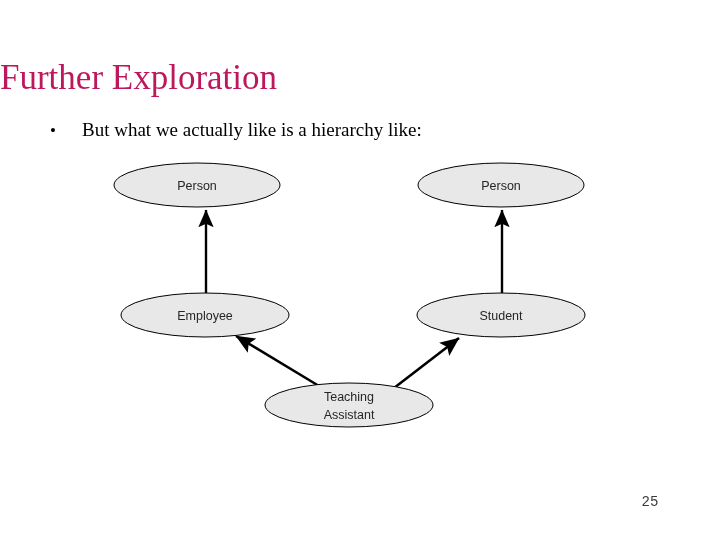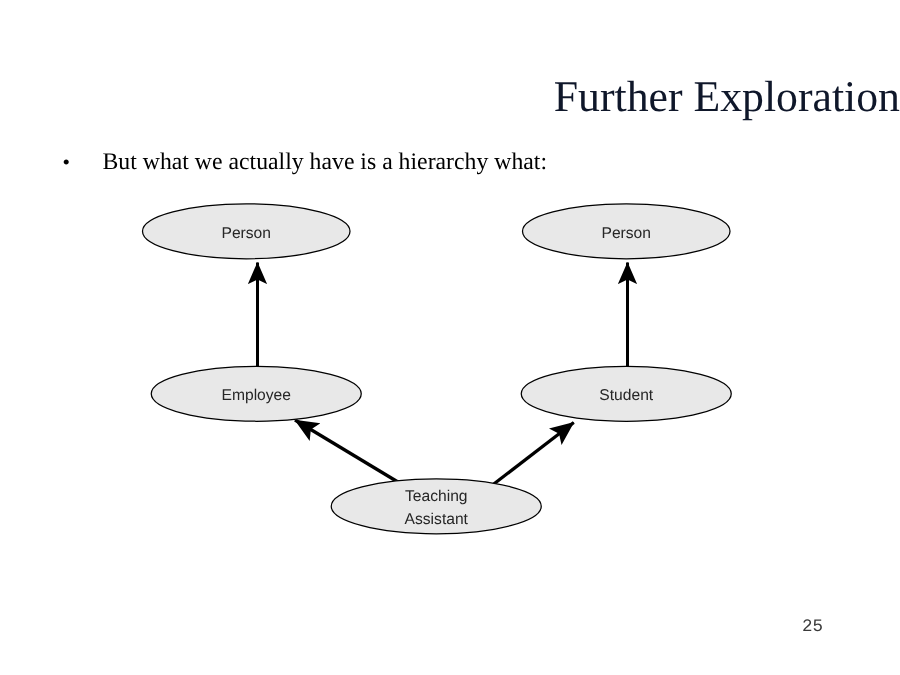--- a/index.html
+++ b/index.html
@@ -17,25 +17,25 @@
     position: relative;
     width: 720px;
     height: 540px;
     background: #ffffff;
   }
   #slide-title {
     position: absolute;
     left: 0;
     top: 57px;
     width: 720px;
-    text-align: right;
+    text-align: left;
     font-family: "Liberation Serif", "DejaVu Serif", serif;
     font-size: 35px;
     line-height: 42px;
-    color: #0f172a;
+    color: #be185d;
     white-space: nowrap;
   }
   #bullet-row {
     position: absolute;
     left: 46px;
     top: 118px;
     width: 640px;
     display: flex;
     align-items: baseline;
     font-family: "Liberation Serif", "DejaVu Serif", serif;
@@ -80,21 +80,21 @@
 </style>
 </head>
 <body>
 
 <div id="slide">
 
   <div id="slide-title">Further Exploration</div>
 
   <div id="bullet-row">
     <span id="bullet-glyph">•</span>
-    <span id="bullet-text">But what we actually have is a hierarchy what:</span>
+    <span id="bullet-text">But what we actually like is a hierarchy like:</span>
   </div>
 
   <svg id="diagram" viewBox="0 0 720 540" width="720" height="540">
     <defs>
       <marker id="arrowhead" markerWidth="9" markerHeight="9" refX="7.2" refY="3.2" orient="auto" markerUnits="strokeWidth">
         <path d="M0,0 L7.4,3.2 L0,6.4 L1.5,3.2 z" fill="#000000"></path>
       </marker>
     </defs>
 
     <g>

